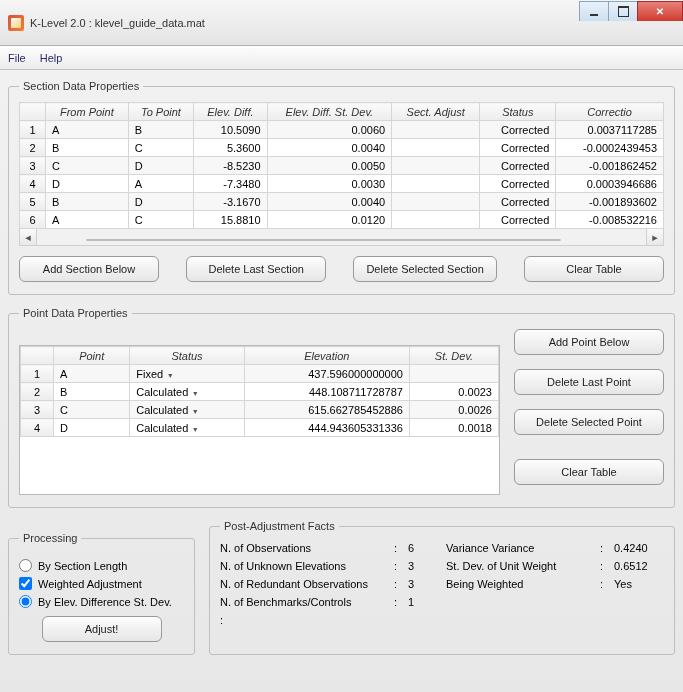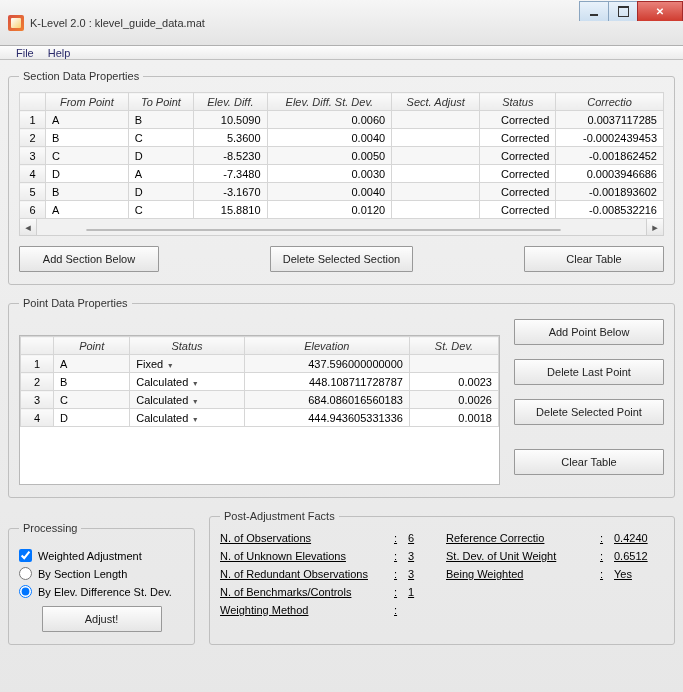--- a/index.html
+++ b/index.html
@@ -11,21 +11,21 @@
 .titlebar .app-icon::after { content:""; position:absolute; left:3px; top:3px; width:10px; height:10px; background:linear-gradient(135deg,#fff,#f8d070); border-radius:1px;}
 .titlebar .title { color: #333; flex: 1; }
 .winbtns { display: flex; height: 100%; }
 .winbtn { width: 30px; height: 20px; margin-top: 1px; border: 1px solid #8aa5c0; border-bottom: none; display: flex; align-items: center; justify-content: center; margin-left: -1px; background: linear-gradient(to bottom,#e9f2fb,#cddff0); }
 .winbtn.min::after { content:""; width:8px; height:2px; background:#333; margin-top:6px;}
 .winbtn.max::after { content:""; width:9px; height:8px; border:1px solid #333; border-top-width:2px;}
 .winbtn.close { width: 46px; background: linear-gradient(to bottom,#e9817a,#cf3b2f); border-color:#a52a2a;}
 .winbtn.close::after { content:"✕"; color:#fff; font-weight:bold; font-size:10px;}
 
 
-.menubar { height: 14px; background: linear-gradient(to bottom,#fdfdfd,#ececec); border-bottom: 1px solid #c0c0c0; display: flex; align-items: center; padding-left: 16px; gap: 14px; color:#2a2a6a; }
+.menubar { height: 24px; background: linear-gradient(to bottom,#fdfdfd,#ececec); border-bottom: 1px solid #c0c0c0; display: flex; align-items: center; padding-left: 8px; gap: 14px; color:#2a2a6a; }
 .menubar span { cursor: default; }
 
 
 .content { padding: 10px 8px; background: linear-gradient(to bottom,#f1f1f1,#e7e7e7); height: calc(692px - 52px); }
 
 fieldset { border: 1px solid #bfbfbf; border-radius: 3px; padding: 10px 10px 12px 10px; margin-bottom: 12px; background: transparent; }
 legend { padding: 0 4px; color: #333; }
 
 
 .tbl { border: 1px solid #b8b8b8; background: #fff; width: 100%; border-collapse: collapse; }
@@ -38,36 +38,36 @@
 .tbl tr:nth-child(even) td.cell { background:#ffffff; }
 
 
 .hscroll { height: 17px; background: #f1f1f1; border: 1px solid #d0d0d0; border-top: none; display: flex; align-items: center; }
 .hscroll .arrow { width: 17px; height: 100%; display:flex; align-items:center; justify-content:center; color:#555; background:linear-gradient(to bottom,#fafafa,#e8e8e8); border-right:1px solid #d0d0d0;}
 .hscroll .arrow.right{border-right:none;border-left:1px solid #d0d0d0;}
 .hscroll .track { flex: 1; position: relative; }
 .hscroll .thumb { position:absolute; left:8%; width:78%; top:2px; bottom:2px; background:linear-gradient(to bottom,#f4f4f4,#dcdcdc); border:1px solid #bcbcbc; border-radius:2px;}
 
 
-.btn { height: 26px; min-width: 140px; padding: 0 12px; background: linear-gradient(to bottom,#fdfdfd,#e6e6e6); border: 1px solid #999; border-radius: 1px; cursor: pointer; color:#222;}
+.btn { height: 26px; min-width: 140px; padding: 0 12px; background: linear-gradient(to bottom,#fdfdfd,#e6e6e6); border: 1px solid #999; border-radius: 6px; cursor: pointer; color:#222;}
 .btnrow { display: flex; justify-content: space-between; margin-top: 10px; }
 
 
 .point-wrap { display: flex; gap: 14px; }
 .point-tbl-wrap { flex: 1; border:1px solid #b8b8b8; background:#fff; height: 150px; margin-top: 16px;}
 .point-btns { width: 150px; display: flex; flex-direction: column; gap: 14px; }
 
 
 .bottom { display: flex; gap: 14px; }
 .bottom fieldset { margin-bottom: 0; }
 .proc { width: 210px; margin-top: 12px; }
 .proc .ctrl { display: flex; align-items: center; gap: 6px; margin: 5px 0; }
 .proc input[type=checkbox], .proc input[type=radio] { width: 13px; height: 13px; }
 .facts { flex: 1; }
-.facts .grid { display: grid; grid-template-columns: 170px 10px 34px 150px 10px 50px; row-gap: 6px; column-gap: 4px; text-decoration: underline; }
+.facts .grid { display: grid; grid-template-columns: 170px 10px 34px 150px 10px 50px; row-gap: 6px; column-gap: 4px; }
 .facts .grid div { white-space: nowrap; }
 .facts .colon { text-align: left; }
 
 .dropdown-arrow { font-size: 8px; color:#555; margin-left: 5px; }
 </style>
 </head>
 <body>
 
 <div class="titlebar">
   <div class="app-icon"></div>
@@ -166,20 +166,21 @@
   </table>
   <div class="hscroll">
     <div class="arrow">◂</div>
     <div class="track">
           <div class="thumb"></div>
         </div>
     <div class="arrow right">▸</div>
   </div>
   <div class="btnrow">
     <button class="btn">Add Section Below</button>
+    <button class="btn">Delete Last Section</button>
     <button class="btn">Delete Selected Section</button>
     <button class="btn">Clear Table</button>
   </div>
 </fieldset>
 
 <fieldset>
   <legend>Point Data Properties</legend>
   <div class="point-wrap">
     <div class="point-tbl-wrap">
       <table class="tbl" style="border:none">
@@ -204,21 +205,21 @@
                 <td class="rowhdr">2</td>
                 <td class="cell txt">B</td>
                 <td class="cell txt">Calculated<span class="dropdown-arrow">▾</span></td>
                 <td class="cell num">448.108711728787</td>
                 <td class="cell num">0.0023</td>
               </tr>
               <tr>
                 <td class="rowhdr">3</td>
                 <td class="cell txt">C</td>
                 <td class="cell txt">Calculated<span class="dropdown-arrow">▾</span></td>
-                <td class="cell num">684.086016560183</td>
+                <td class="cell num">615.662785452886</td>
                 <td class="cell num">0.0026</td>
               </tr>
               <tr>
                 <td class="rowhdr">4</td>
                 <td class="cell txt">D</td>
                 <td class="cell txt">Calculated<span class="dropdown-arrow">▾</span></td>
                 <td class="cell num">444.943605331336</td>
                 <td class="cell num">0.0018</td>
               </tr>
             </tbody>
@@ -230,43 +231,43 @@
       <button class="btn">Delete Selected Point</button>
       <button class="btn" style="margin-top:10px">Clear Table</button>
     </div>
   </div>
 </fieldset>
 
 <div class="bottom">
   <fieldset class="proc">
     <legend>Processing</legend>
     <label class="ctrl">
+      <input type="radio" name="wmode" style="">
+      <span>By Section Length</span>
+    </label>
+    <label class="ctrl">
       <input type="checkbox" checked="" style="">
       <span>Weighted Adjustment</span>
-    </label>
-    <label class="ctrl">
-      <input type="radio" name="wmode" style="">
-      <span>By Section Length</span>
     </label>
     <label class="ctrl">
       <input type="radio" name="wmode" checked="" style="">
       <span>By Elev. Difference St. Dev.</span>
     </label>
     <div style="text-align:center;margin-top:8px">
       <button class="btn" style="min-width:120px">Adjust!</button>
     </div>
   </fieldset>
 
   <fieldset class="facts">
     <legend>Post-Adjustment Facts</legend>
     <div class="grid">
       <div>N. of Observations</div>
           <div class="colon">:</div>
           <div>6</div>
-      <div>Reference Correctio</div>
+      <div>Variance Variance</div>
           <div class="colon">:</div>
           <div>0.4240</div>
 
       <div>N. of Unknown Elevations</div>
           <div class="colon">:</div>
           <div>3</div>
       <div>St. Dev. of Unit Weight</div>
           <div class="colon">:</div>
           <div>0.6512</div>
 
@@ -277,19 +278,18 @@
           <div class="colon">:</div>
           <div>Yes</div>
 
       <div>N. of Benchmarks/Controls</div>
           <div class="colon">:</div>
           <div>1</div>
       <div></div>
           <div></div>
           <div></div>
 
-      <div>Weighting Method</div>
           <div class="colon">:</div>
     </div>
   </fieldset>
 </div>
 
 </div>
 
 </body></html>

